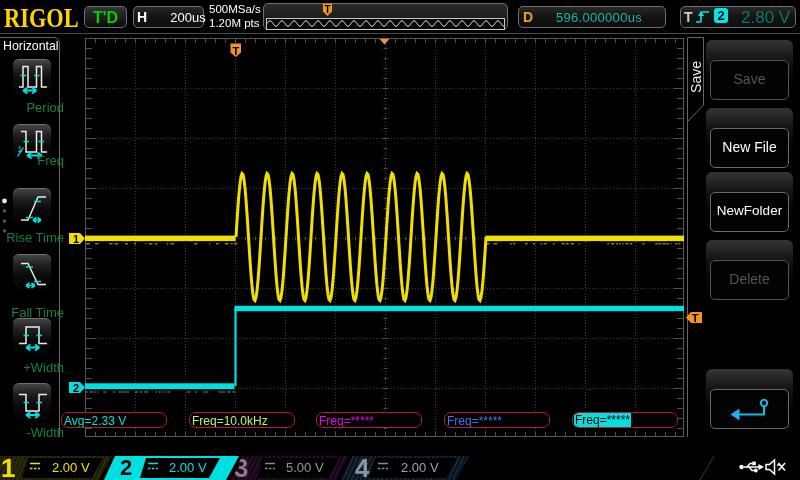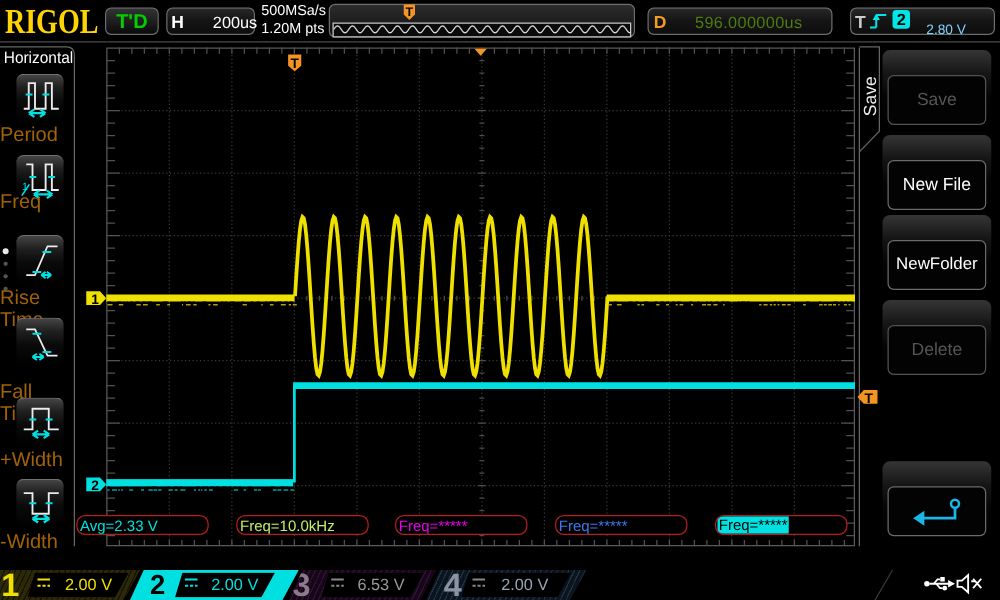--- a/index.html
+++ b/index.html
@@ -6,42 +6,42 @@
 .gd{stroke:#393939;stroke-width:1;stroke-dasharray:1 2}
 .tk{stroke:#515151;stroke-width:1}
 .ct{stroke:#4c4c4c;stroke-width:1}
 .box{position:absolute;border:1px solid #6e6e6e;border-radius:5px;background:linear-gradient(#282828,#151515 45%,#0d0d0d)}
 .mbox{position:absolute;top:412px;height:16px;width:106px;border:1px solid #b91c1c;border-radius:7px;background:#000;font-size:12px;line-height:14px;white-space:nowrap;overflow:hidden}
 .mbox span{position:absolute;left:2px;top:1px}
 .btn{position:absolute;left:706px;width:87px;height:62px;border-radius:6px;background:linear-gradient(#353535,#161616 30%,#050505 60%,#000)}
 .btni{position:absolute;left:4px;right:4px;top:20px;bottom:2px;background:#030303;border:1px solid #6a6a6a;border-radius:5px;color:#fff;font-size:14px;text-align:center;line-height:36px}
 .btni.dis{color:#555;border-color:#525252}
 .mi{position:absolute;left:13px;width:38px;height:39px;border-radius:6px;background:linear-gradient(#444,#202020 26%,#0a0a0a 55%,#000);border-top:1px solid #707070}
-.ml{position:absolute;left:0;width:64px;text-align:left;color:#a16207;font-size:16px}
+.ml{position:absolute;left:0;width:64px;text-align:right;color:#15803d;font-size:13px}
 .chn{position:absolute;top:456px;height:24px}
 </style></head><body>
 
 <div class="abs" style="left:4px;top:2px;color:#ffd400;font-family:'Liberation Serif',serif;font-weight:bold;font-size:28px;letter-spacing:0;transform:scaleX(0.8);transform-origin:0 0">RIGOL</div>
 <div class="box" style="left:84px;top:6px;width:43px;height:22px;background:linear-gradient(#333,#0a0a0a);color:#00cf00;font-weight:bold;font-size:16px;text-align:center;line-height:21px">T'D</div>
 <div class="box" style="left:133px;top:6px;width:71px;height:22px"></div>
 <div class="abs" style="left:137px;top:9px;color:#fff;font-weight:bold;font-size:14px">H</div>
 <div class="abs" style="left:148px;top:10px;width:80px;color:#fff;font-size:13px;text-align:center">200us</div>
 <div class="abs" style="left:209px;top:2px;color:#fff;font-size:11.5px;line-height:14px">500MSa/s<br>1.20M pts</div>
 <div class="box" style="left:263px;top:3px;width:245px;height:27px;background:linear-gradient(#2c2c2c,#101010)"></div>
 <div class="box" style="left:518px;top:6px;width:148px;height:22px"></div>
 <div class="abs" style="left:523px;top:9px;color:#f59a23;font-weight:bold;font-size:14px">D</div>
-<div class="abs" style="left:536px;top:10px;width:126px;color:#4d7c0f;font-size:13px;text-align:center;letter-spacing:0.3px">596.000000us</div>
+<div class="abs" style="left:536px;top:10px;width:126px;color:#14b8a6;font-size:13px;text-align:center;letter-spacing:0.3px">596.000000us</div>
 <div class="box" style="left:680px;top:6px;width:116px;height:22px"></div>
 <div class="abs" style="left:684px;top:9px;color:#ccc;font-weight:bold;font-size:14px">T</div>
 <svg class="abs" style="left:695px;top:8px" width="16" height="17" viewBox="0 0 16 17">
 <path d="M1,14 h5 M6,14 V4 M6,4 h8" fill="none" stroke="#00e5e5" stroke-width="1.6"></path>
 <path d="M6,3 l-3,5 h6 z" fill="#00e5e5"></path>
 </svg>
 <div class="abs" style="left:714px;top:8px;width:14px;height:15px;background:#00e5e5;border-radius:3px;color:#000;font-weight:bold;font-size:13px;text-align:center;line-height:16px">2</div>
-<div class="abs" style="left:741px;top:18px;color:#7dd3fc;font-size:11px">2.80&nbsp;V</div>
+<div class="abs" style="left:741px;top:8px;color:#0f766e;font-size:17px">2.80&nbsp;V</div>
 
 <svg class="abs" style="left:0;top:0" width="800" height="480" viewBox="0 0 800 480">
 <line x1="0" y1="33.5" x2="800" y2="33.5" stroke="#4a4a4a"></line>
 <rect x="266.5" y="18.5" width="238" height="11" fill="#0a0a0a" stroke="#c8c8c8" stroke-width="1"></rect>
 <path d="M267,23.5L268,22.1L269,21.1L270,20.7L271,21.1L272,22.1L273,23.5L274,24.9L275,25.9L276,26.3L277,25.9L278,24.9L279,23.5L280,22.1L281,21.1L282,20.7L283,21.1L284,22.1L285,23.5L286,24.9L287,25.9L288,26.3L289,25.9L290,24.9L291,23.5L292,22.1L293,21.1L294,20.7L295,21.1L296,22.1L297,23.5L298,24.9L299,25.9L300,26.3L301,25.9L302,24.9L303,23.5L304,22.1L305,21.1L306,20.7L307,21.1L308,22.1L309,23.5L310,24.9L311,25.9L312,26.3L313,25.9L314,24.9L315,23.5L316,22.1L317,21.1L318,20.7L319,21.1L320,22.1L321,23.5L322,24.9L323,25.9L324,26.3L325,25.9L326,24.9L327,23.5L328,22.1L329,21.1L330,20.7L331,21.1L332,22.1L333,23.5L334,24.9L335,25.9L336,26.3L337,25.9L338,24.9L339,23.5L340,22.1L341,21.1L342,20.7L343,21.1L344,22.1L345,23.5L346,24.9L347,25.9L348,26.3L349,25.9L350,24.9L351,23.5L352,22.1L353,21.1L354,20.7L355,21.1L356,22.1L357,23.5L358,24.9L359,25.9L360,26.3L361,25.9L362,24.9L363,23.5L364,22.1L365,21.1L366,20.7L367,21.1L368,22.1L369,23.5L370,24.9L371,25.9L372,26.3L373,25.9L374,24.9L375,23.5L376,22.1L377,21.1L378,20.7L379,21.1L380,22.1L381,23.5L382,24.9L383,25.9L384,26.3L385,25.9L386,24.9L387,23.5L388,22.1L389,21.1L390,20.7L391,21.1L392,22.1L393,23.5L394,24.9L395,25.9L396,26.3L397,25.9L398,24.9L399,23.5L400,22.1L401,21.1L402,20.7L403,21.1L404,22.1L405,23.5L406,24.9L407,25.9L408,26.3L409,25.9L410,24.9L411,23.5L412,22.1L413,21.1L414,20.7L415,21.1L416,22.1L417,23.5L418,24.9L419,25.9L420,26.3L421,25.9L422,24.9L423,23.5L424,22.1L425,21.1L426,20.7L427,21.1L428,22.1L429,23.5L430,24.9L431,25.9L432,26.3L433,25.9L434,24.9L435,23.5L436,22.1L437,21.1L438,20.7L439,21.1L440,22.1L441,23.5L442,24.9L443,25.9L444,26.3L445,25.9L446,24.9L447,23.5L448,22.1L449,21.1L450,20.7L451,21.1L452,22.1L453,23.5L454,24.9L455,25.9L456,26.3L457,25.9L458,24.9L459,23.5L460,22.1L461,21.1L462,20.7L463,21.1L464,22.1L465,23.5L466,24.9L467,25.9L468,26.3L469,25.9L470,24.9L471,23.5L472,22.1L473,21.1L474,20.7L475,21.1L476,22.1L477,23.5L478,24.9L479,25.9L480,26.3L481,25.9L482,24.9L483,23.5L484,22.1L485,21.1L486,20.7L487,21.1L488,22.1L489,23.5L490,24.9L491,25.9L492,26.3L493,25.9L494,24.9L495,23.5L496,22.1L497,21.1L498,20.7L499,21.1L500,22.1L501,23.5L502,24.9L503,25.9L504,26.3" fill="none" stroke="#d8d8d8" stroke-width="1"></path>
 <path d="M323,3.5 h9 v8 l-4.5,4.5 l-4.5,-4.5 z" fill="#f39423"></path>
 <text x="327.5" y="13" font-size="10" font-weight="bold" fill="#000" text-anchor="middle" font-family="Liberation Sans">T</text>
 <path d="M0,37.5 H53 Q59.5,37.5 59.5,44 V437" fill="none" stroke="#666"></path>
 <line x1="687.5" y1="38" x2="687.5" y2="437" stroke="#666"></line>
     <path d="M687.5,37.5 H703.5 V105 L687.5,121.5" fill="none" stroke="#666"></path>
@@ -615,21 +615,21 @@
       <path d="M1,1.5 h10 M1,6.5 h2.5 M5,6.5 h2.5 M9,6.5 h2" stroke="#00e0e0" stroke-width="1.6"></path>
     </svg>
  <div class="abs" style="left:65px;top:4px;color:#00e0e0;font-size:13px">2.00 V</div>
 </div>
 <div class="chn" style="left:231px;width:118px;clip-path:polygon(11px 0,118px 0,105px 24px,0 24px);background:repeating-linear-gradient(115deg,#170619 0 3px,#2e1230 3px 4px)">
  <div class="abs" style="left:26px;top:2px;width:82px;height:20px;background:#000;clip-path:polygon(6px 0,82px 0,71px 20px,0 20px)"></div>
  <div class="abs" style="left:3px;top:-3px;color:#8a7a8a;font-size:26px;font-weight:bold">3</div>
  <svg class="abs" style="left:33px;top:6px" width="12" height="9">
       <path d="M1,1.5 h10 M1,6.5 h2.5 M5,6.5 h2.5 M9,6.5 h2" stroke="#888" stroke-width="1.6"></path>
     </svg>
- <div class="abs" style="left:55px;top:4px;color:#999;font-size:13px">6.53 V</div>
+ <div class="abs" style="left:55px;top:4px;color:#999;font-size:13px">5.00 V</div>
 </div>
 <div class="chn" style="left:341px;width:128px;clip-path:polygon(11px 0,128px 0,115px 24px,0 24px);background:repeating-linear-gradient(115deg,#0b1520 0 3px,#20303f 3px 4px)">
  <div class="abs" style="left:28px;top:2px;width:88px;height:20px;background:#000;clip-path:polygon(6px 0,88px 0,77px 20px,0 20px)"></div>
  <div class="abs" style="left:14px;top:-3px;color:#8a94a2;font-size:26px;font-weight:bold">4</div>
  <svg class="abs" style="left:36px;top:6px" width="12" height="9">
       <path d="M1,1.5 h10 M1,6.5 h2.5 M5,6.5 h2.5 M9,6.5 h2" stroke="#888" stroke-width="1.6"></path>
     </svg>
  <div class="abs" style="left:60px;top:4px;color:#99a5b5;font-size:13px">2.00 V</div>
 </div>
 <svg class="abs" style="left:739px;top:460px" width="26" height="14" viewBox="0 0 26 14">

